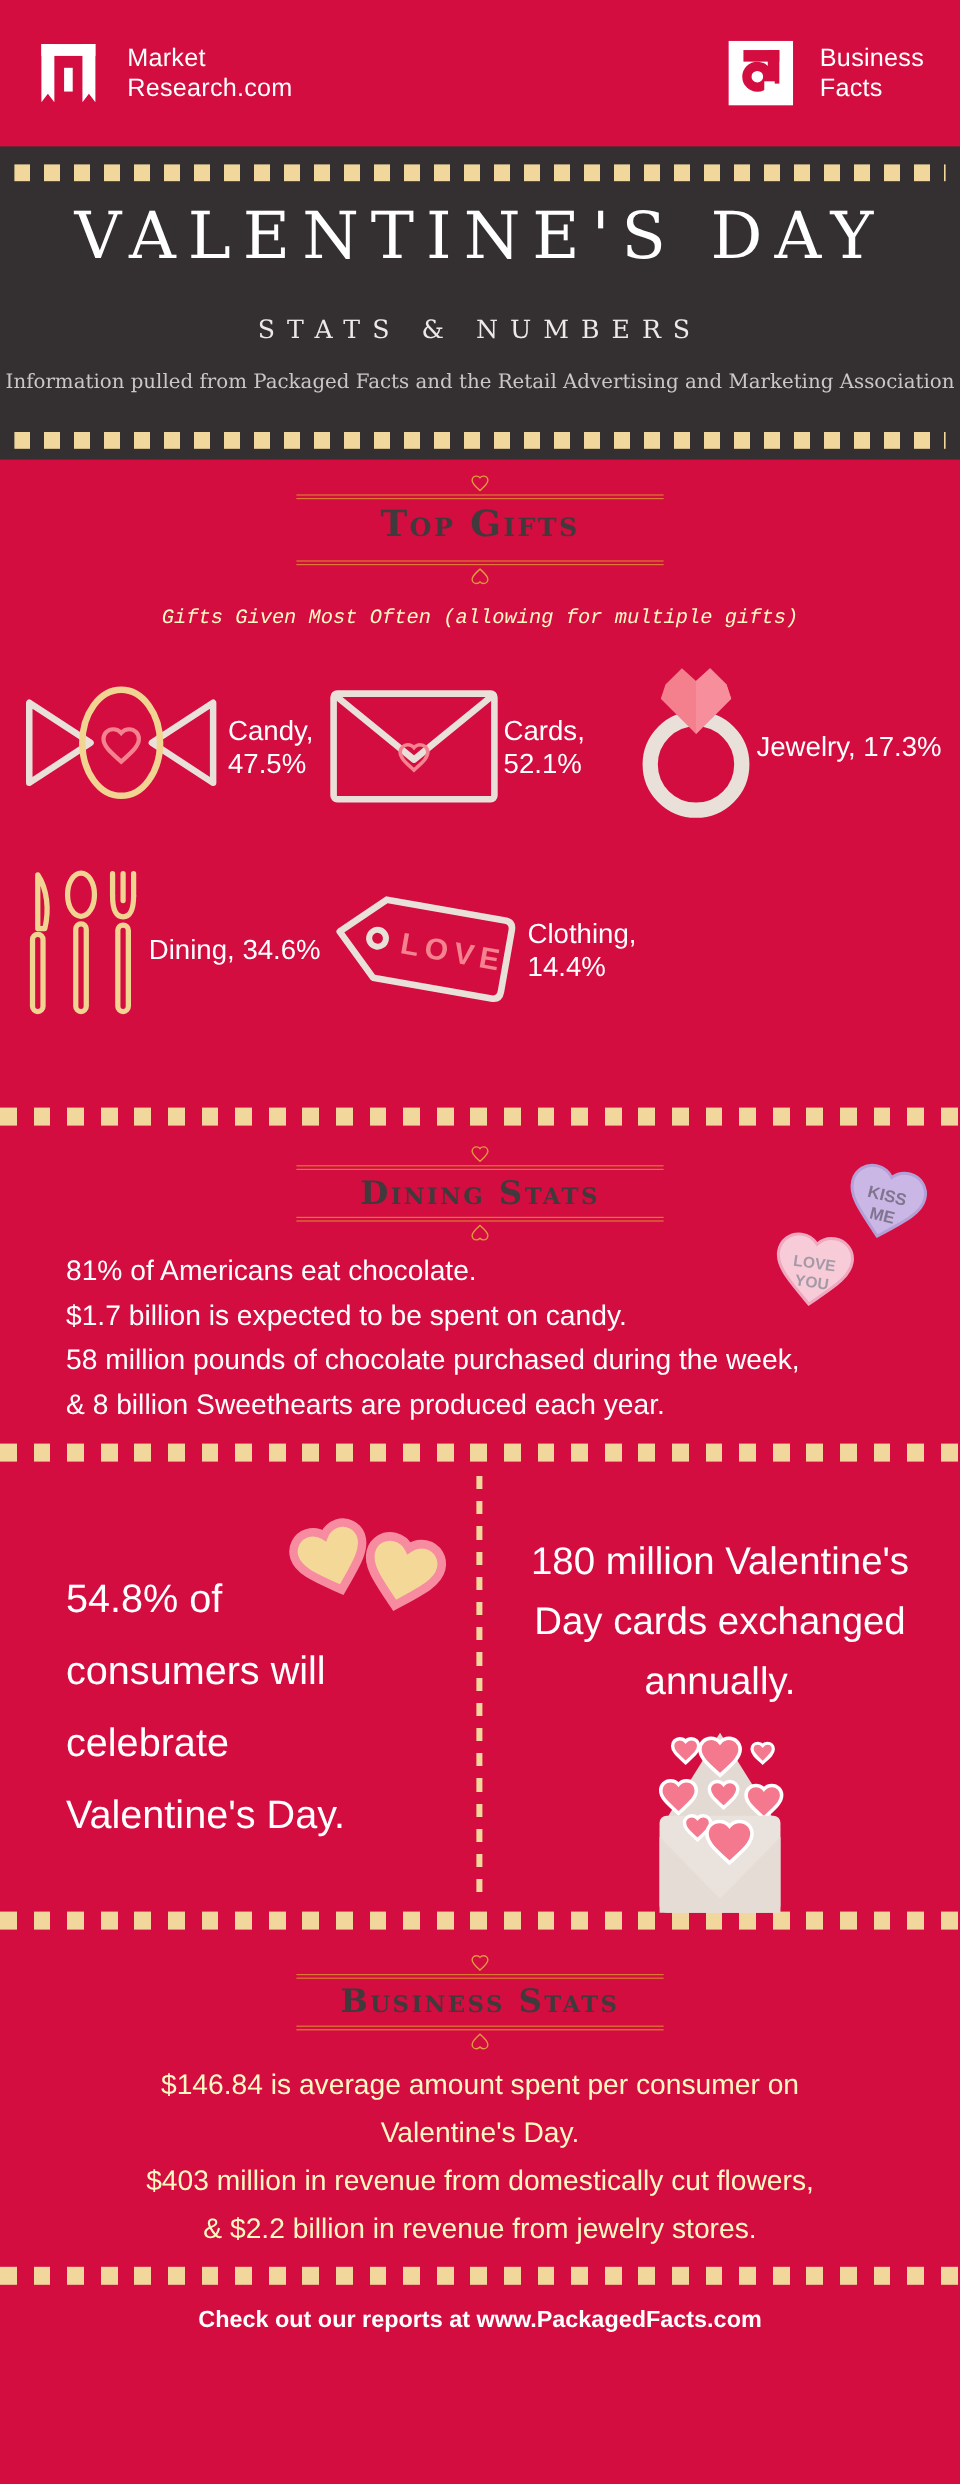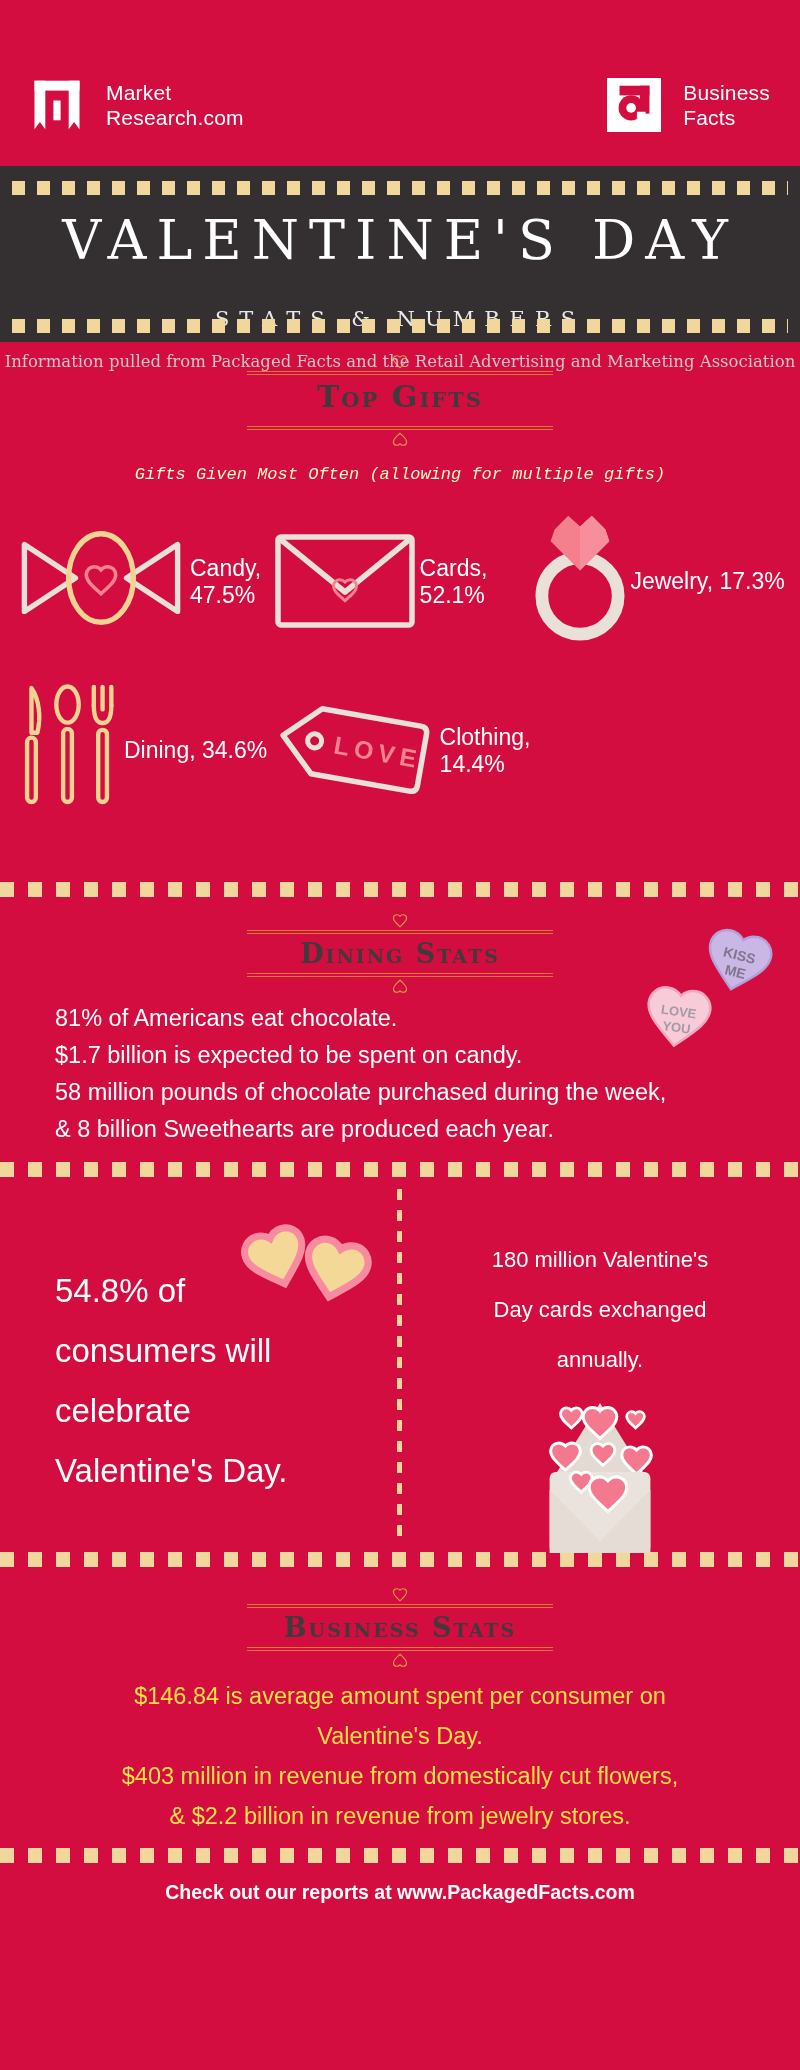--- a/index.html
+++ b/index.html
@@ -1,24 +1,24 @@
 <!DOCTYPE html>
 <html><head>
 <meta charset="utf-8">
 <style>
   html,body{margin:0;padding:0;}
   body{background:#8a0a2a;}
   .page{width:800px;height:2070px;margin:0 auto;background:#D30D40;overflow:hidden;position:relative;
         font-family:"Liberation Sans",sans-serif;}
   
-  .topbar{height:122px;display:flex;justify-content:space-between;align-items:center;padding:0 30px;box-sizing:border-box;margin-top:44px;}
+  .topbar{height:122px;display:flex;justify-content:space-between;align-items:center;padding:0 30px;box-sizing:border-box;}
   .brand{display:flex;align-items:center;gap:22px;}
   .brand-text{color:#fff;font-size:21px;line-height:25px;font-weight:500;letter-spacing:.2px;}
   
-  .film-band{height:176px;background:#343031;position:relative;text-align:center;color:#fff;}
+  .film-band{height:261px;background:#343031;position:relative;text-align:center;color:#fff;}
   .film-row{position:absolute;left:12px;right:12px;height:14px;
             background:repeating-linear-gradient(90deg,#F1D79B 0 13px,transparent 13px 25px);}
   .film-row.top{top:15px}
   .film-row.bottom{bottom:9px}
   .main-title{margin:0;padding-top:47px;font-family:"DejaVu Serif",serif;font-weight:400;
               font-size:54px;line-height:1.05;letter-spacing:10px;}
   .sub-title{margin-top:37px;font-family:"DejaVu Serif",serif;font-size:21px;letter-spacing:10px;color:#ECE9E9;}
   .source-line{margin-top:21px;font-family:"DejaVu Serif",serif;font-size:16.5px;color:#CBC6C7;}
   
   .spending{text-align:center;margin-top:14px;color:#3A3536;font-family:"DejaVu Serif",serif;}
@@ -50,25 +50,25 @@
   .candy-text{margin:6px 0 0 55px;color:#fff;font-size:23.5px;line-height:37px;}
   .conv-hearts{position:absolute;top:22px;right:22px;}
   
   .celebrate{position:relative;height:375px;display:flex;}
   .vsep{position:absolute;left:397px;top:12px;bottom:14px;width:5px;
         background:repeating-linear-gradient(180deg,#F1D79B 0 11px,transparent 11px 21px);}
   .cel-left{width:400px;box-sizing:border-box;position:relative;padding:84px 0 0 55px;}
   .cel-left .ln{color:#fff;font-size:33px;line-height:60px;white-space:nowrap;}
   .two-hearts{position:absolute;top:34px;right:10px;}
   .cel-right{flex:1;text-align:center;padding-top:58px;}
-  .cel-right .ln{color:#fff;font-size:22px;line-height:50px;}
+  .cel-right .ln{color:#fff;font-size:32px;line-height:50px;}
   .cel-right .env{margin-top:10px;}
   
   .business{padding:8px 0 12px;}
-  .biz-text{margin-top:8px;text-align:center;color:#fde047;font-size:23.5px;line-height:40px;}
+  .biz-text{margin-top:8px;text-align:center;color:#fef9c3;font-size:23.5px;line-height:40px;}
   
   .footer-text{margin-top:18px;text-align:center;color:#fff;font-weight:700;font-size:19.5px;}
 </style>
 </head>
 <body>
 
 <div class="page">
 
   <header class="topbar">
     <div class="brand">

